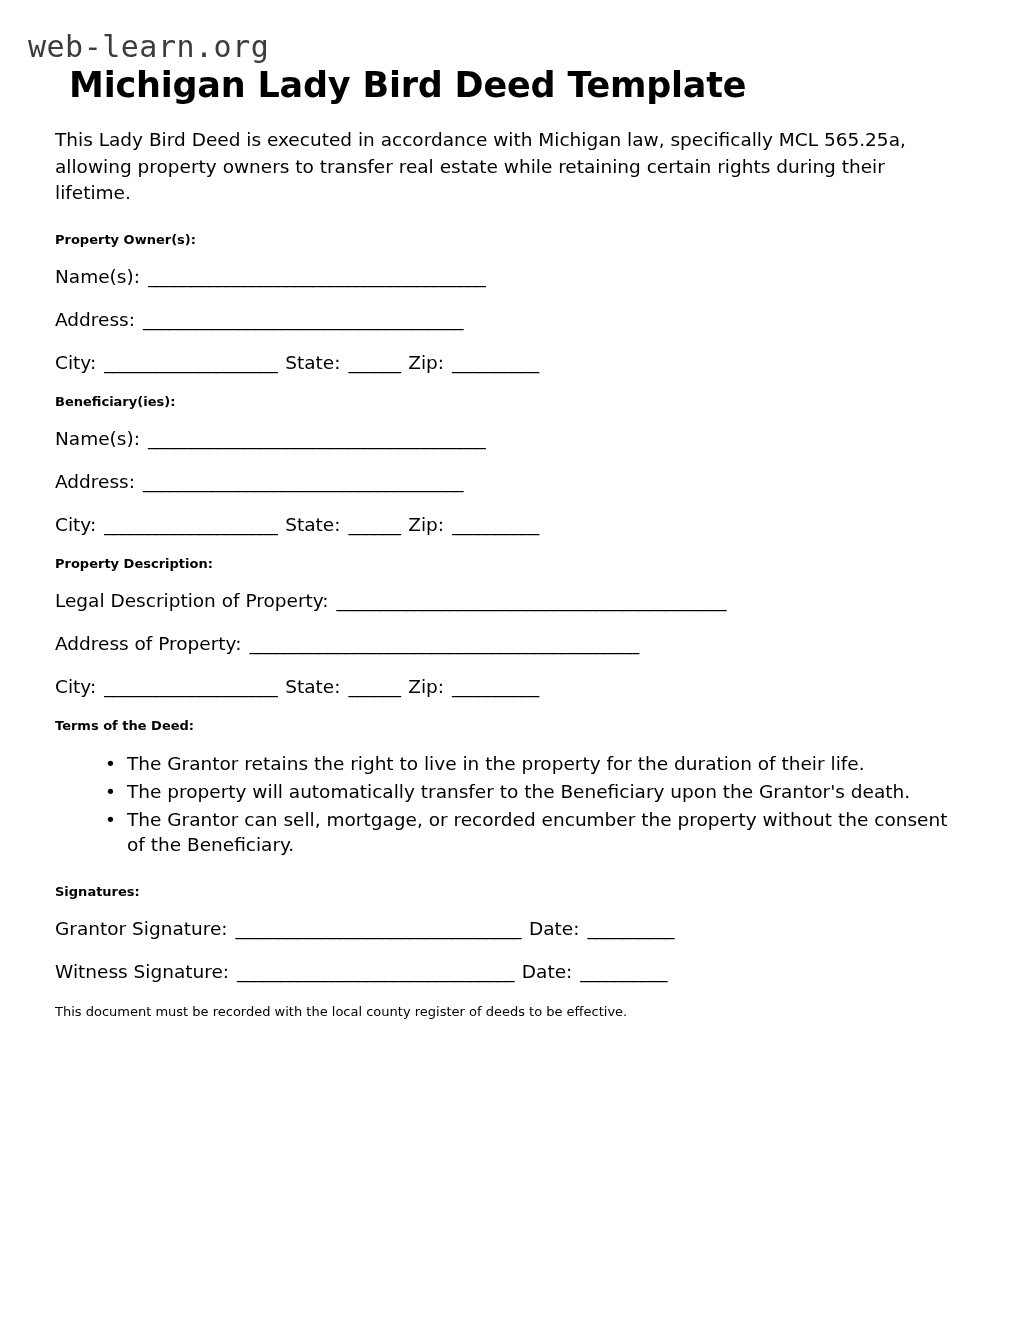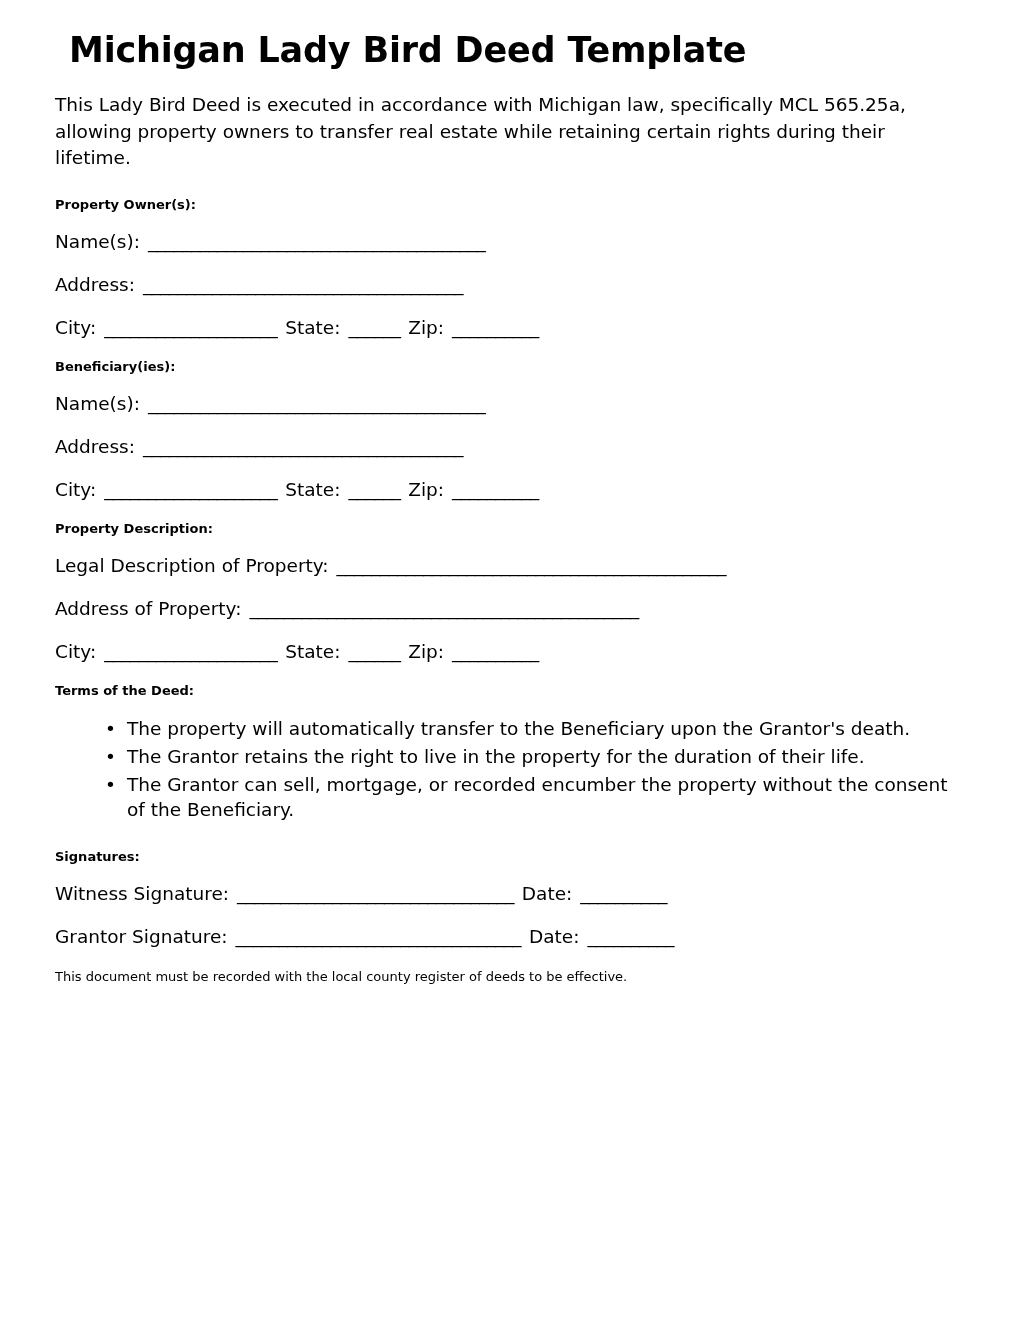--- a/index.html
+++ b/index.html
@@ -91,20 +91,21 @@
     font-size: 13px;
     line-height: 1.35;
     margin: 8px 0 0 0;
   }
 </style>
 </head>
 <body>
 
 <div class="page">
 
+  <div class="site-brand">web-learn.org</div>
   <h1 class="doc-title">Michigan Lady Bird Deed Template</h1>
 
   <p class="intro">This Lady Bird Deed is executed in accordance with Michigan law, specifically MCL 565.25a, allowing property owners to transfer real estate while retaining certain rights during their lifetime.</p>
 
   <div class="section-block">
     <div class="section-heading">Property Owner(s):</div>
 
     <div class="form-line">
       <span>Name(s):</span><span class="gap"></span><span class="blank">_______________________________________</span>
     </div>
@@ -146,33 +147,33 @@
     </div>
 
     <div class="form-line">
       <span>City:</span><span class="gap"></span><span class="blank">____________________</span><span class="gap"></span><span>State:</span><span class="gap"></span><span class="blank">______</span><span class="gap"></span><span>Zip:</span><span class="gap"></span><span class="blank">__________</span>
     </div>
   </div>
 
   <div class="section-block">
     <div class="section-heading">Terms of the Deed:</div>
     <ul class="terms-list">
+      <li>The Grantor retains the right to live in the property for the duration of their life.</li>
       <li>The property will automatically transfer to the Beneficiary upon the Grantor's death.</li>
-      <li>The Grantor retains the right to live in the property for the duration of their life.</li>
       <li>The Grantor can sell, mortgage, or recorded encumber the property without the consent of the Beneficiary.</li>
     </ul>
   </div>
 
   <div class="section-block">
     <div class="section-heading">Signatures:</div>
 
     <div class="form-line">
-      <span>Witness Signature:</span><span class="gap"></span><span class="blank">________________________________</span><span class="gap"></span><span>Date:</span><span class="gap"></span><span class="blank">__________</span>
+      <span>Grantor Signature:</span><span class="gap"></span><span class="blank">_________________________________</span><span class="gap"></span><span>Date:</span><span class="gap"></span><span class="blank">__________</span>
     </div>
 
     <div class="form-line">
-      <span>Grantor Signature:</span><span class="gap"></span><span class="blank">_________________________________</span><span class="gap"></span><span>Date:</span><span class="gap"></span><span class="blank">__________</span>
+      <span>Witness Signature:</span><span class="gap"></span><span class="blank">________________________________</span><span class="gap"></span><span>Date:</span><span class="gap"></span><span class="blank">__________</span>
     </div>
   </div>
 
   <p class="closing">This document must be recorded with the local county register of deeds to be effective.</p>
 
 </div>
 
 </body></html>

